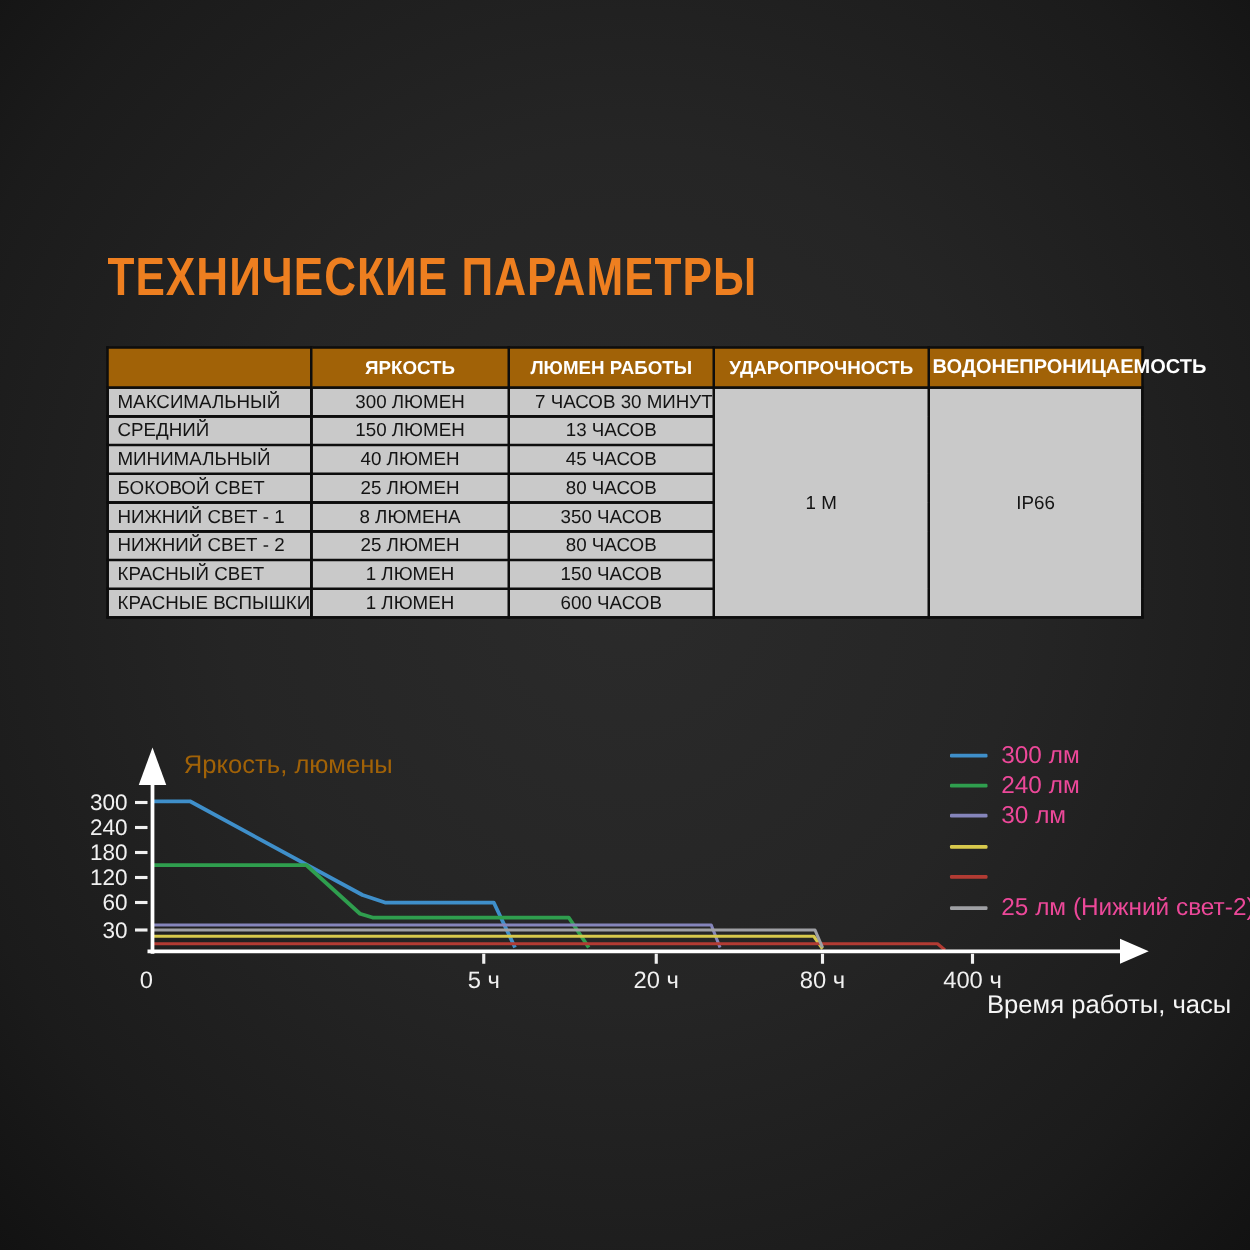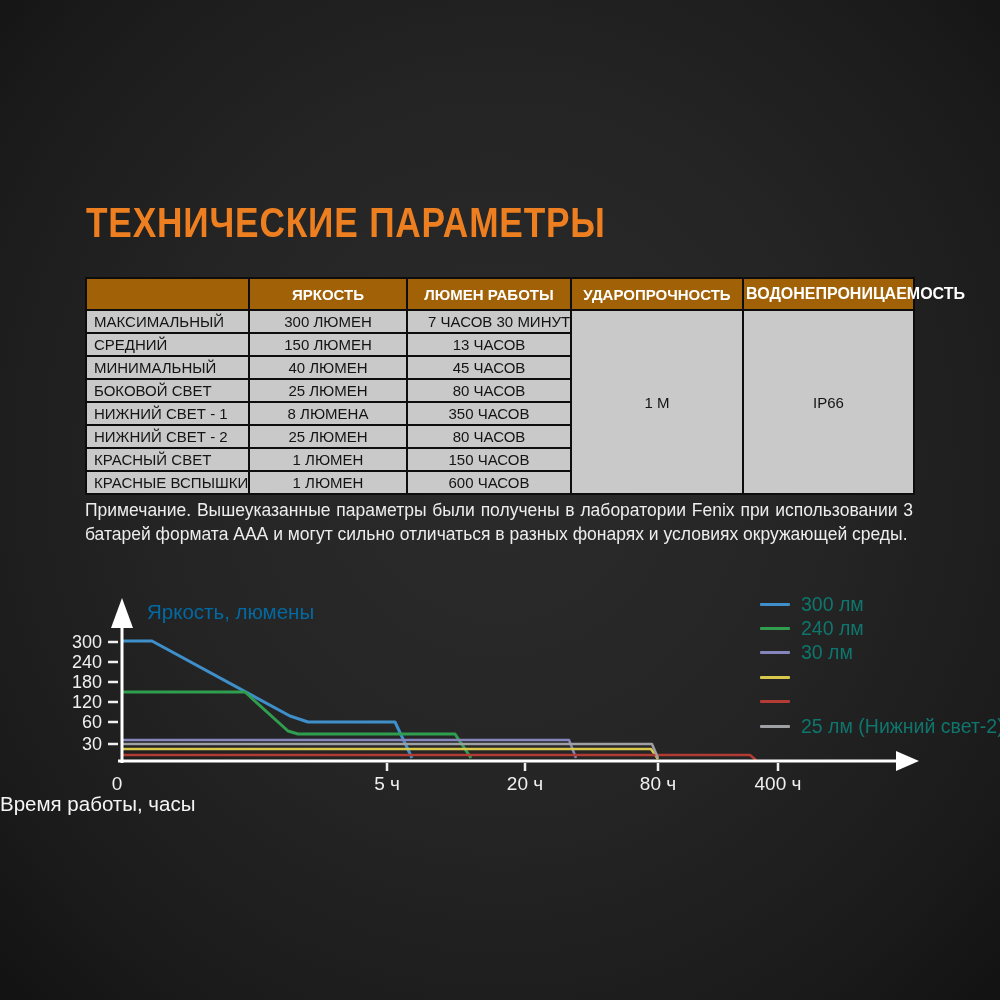--- a/index.html
+++ b/index.html
@@ -39,30 +39,30 @@
     position:absolute;left:85px;top:498px;width:828px;margin:0;
     color:#ededed;font-size:17.5px;line-height:1.38;text-align:justify;
   }
 
   .chart-layer{position:absolute;inset:0;}
   .chart-layer svg{position:absolute;left:0;top:0;}
   svg text{font-family:"Liberation Sans",sans-serif;fill:#f0f0f0;}
 
   .chart-title{
     position:absolute;left:147px;top:600px;
-    color:#0369a1;font-size:20.5px;
+    color:#a16207;font-size:20.5px;
   }
   .x-axis-title{
-    position:absolute;left:0;top:792px;width:985px;text-align:left;
+    position:absolute;left:0;top:792px;width:985px;text-align:right;
     color:#f5f5f5;font-size:20.5px;
   }
   .legend{position:absolute;left:760px;top:592px;}
   .legend-row{display:flex;align-items:center;height:24.4px;}
   .legend-swatch{width:30px;height:3px;border-radius:1px;margin-right:11px;flex:0 0 auto;}
-  .legend-label{color:#0f766e;font-size:19.5px;white-space:nowrap;}
+  .legend-label{color:#ec4899;font-size:19.5px;white-space:nowrap;}
 </style>
 </head>
 <body>
 
 <div class="page">
 
   <h1 class="page-title">ТЕХНИЧЕСКИЕ ПАРАМЕТРЫ</h1>
 
   <table class="spec">
     <colgroup>
@@ -120,21 +120,20 @@
           <td class="c-val">150 ЧАСОВ</td>
         </tr>
         <tr>
           <td class="c-mode">КРАСНЫЕ ВСПЫШКИ</td>
           <td class="c-val">1 ЛЮМЕН</td>
           <td class="c-val">600 ЧАСОВ</td>
         </tr>
       </tbody>
   </table>
 
-  <p class="note">Примечание. Вышеуказанные параметры были получены в лаборатории Fenix при использовании 3 батарей формата ААА и могут сильно отличаться в разных фонарях и условиях окружающей среды.</p>
 
   <div class="chart-layer">
     <svg width="1000" height="1000" viewBox="0 0 1000 1000">
         <polyline points="122,641 152,641 290,716 308,722 395,722 412,758" fill="none" stroke="#3f8fca" stroke-width="3" stroke-linejoin="round"></polyline>
         <polyline points="122,692 245,692 288,731 298,734 455,734 471,758" fill="none" stroke="#2f9e4e" stroke-width="3" stroke-linejoin="round"></polyline>
         <polyline points="122,740 569,740 576,758" fill="none" stroke="#8585bb" stroke-width="2.5" stroke-linejoin="round"></polyline>
         <polyline points="122,749 651,749 658,759" fill="none" stroke="#d8c94c" stroke-width="2.5" stroke-linejoin="round"></polyline>
         <polyline points="122,755 750,755 756,760" fill="none" stroke="#b23b33" stroke-width="2.5" stroke-linejoin="round"></polyline>
         <polyline points="122,744 652,744 658,758" fill="none" stroke="#9fa0a4" stroke-width="2.5" stroke-linejoin="round"></polyline>
         <line x1="122" y1="620" x2="122" y2="763" stroke="#fff" stroke-width="3"></line>

